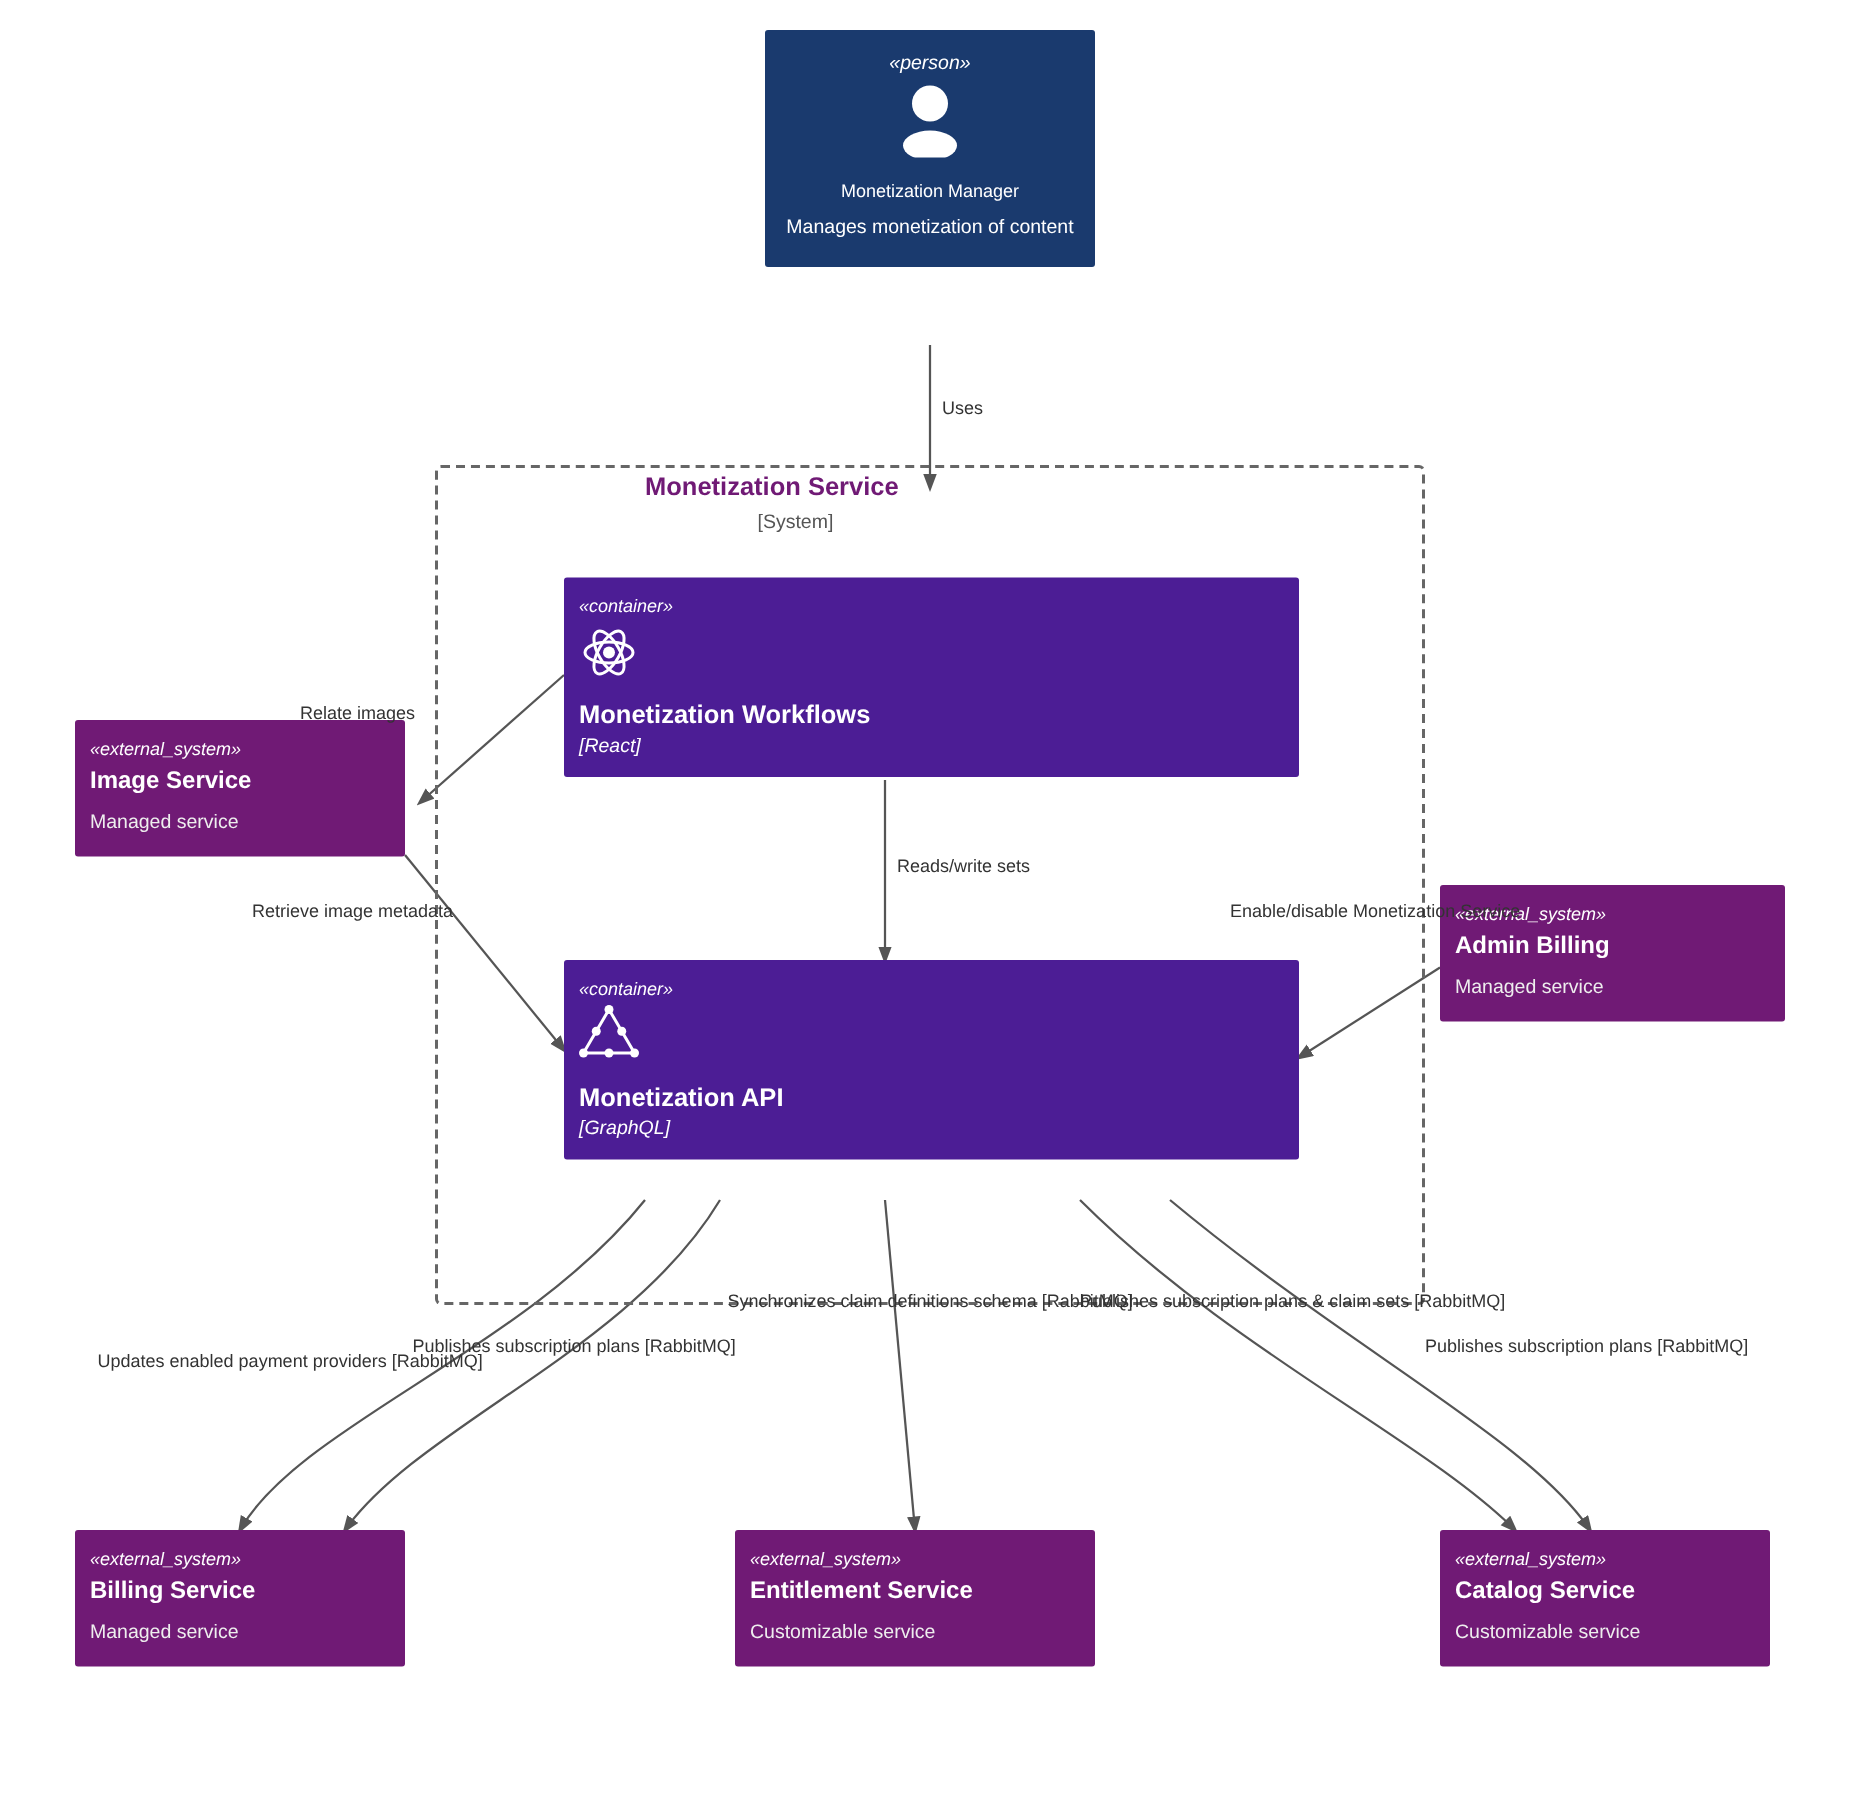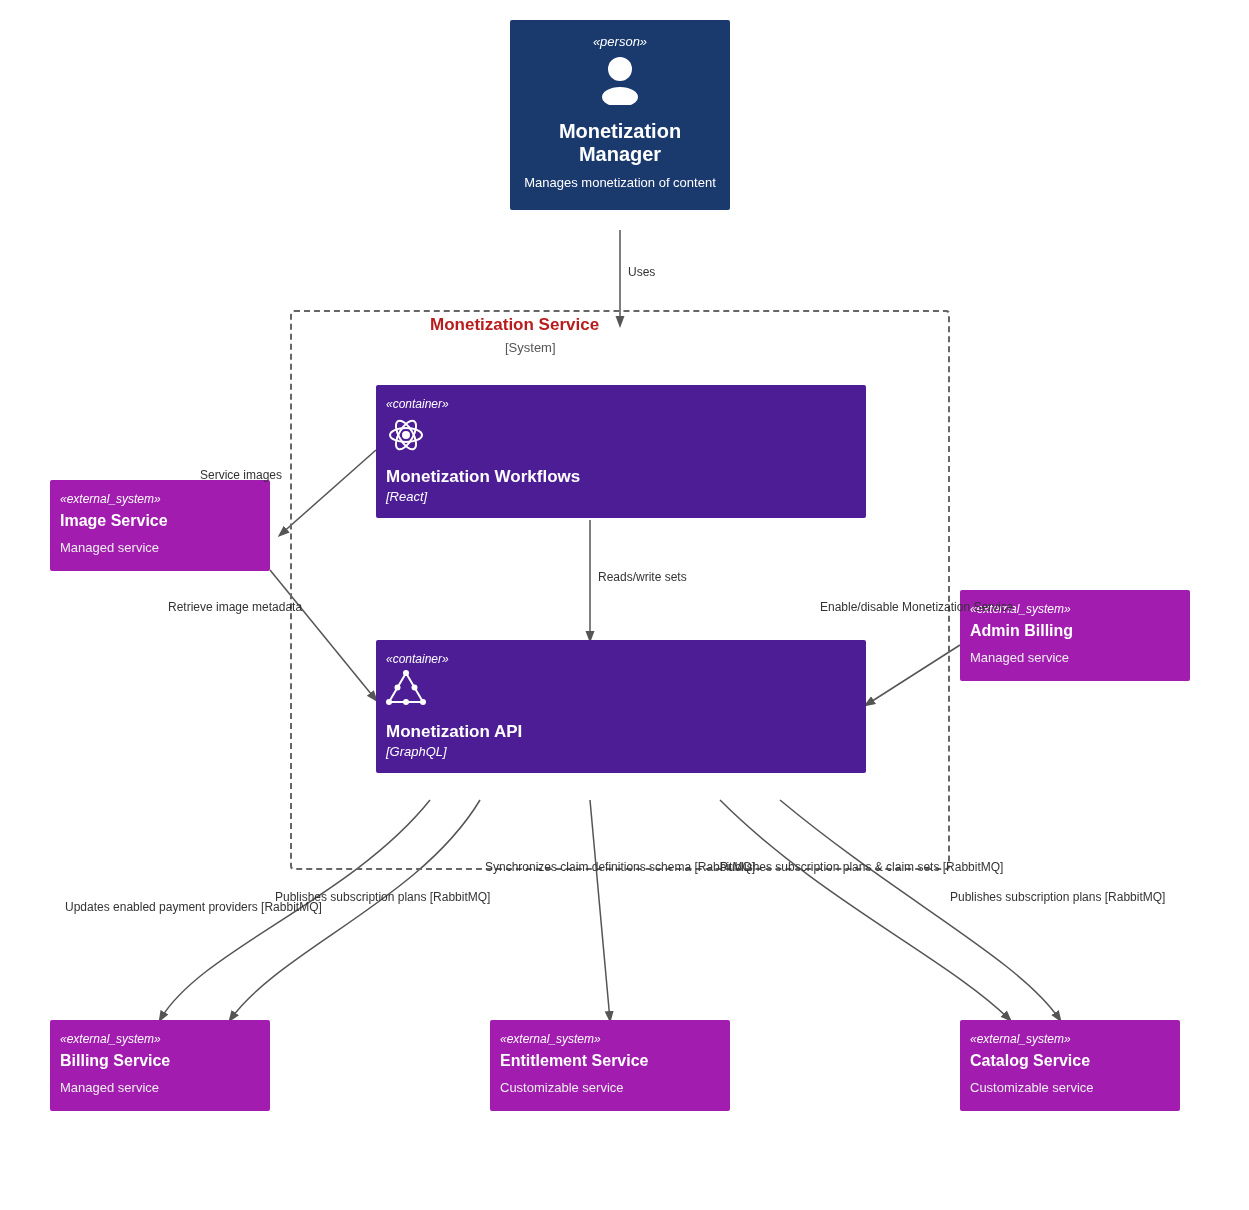--- a/index.html
+++ b/index.html
@@ -38,22 +38,22 @@
       font-style: italic;
       font-size: 13px;
       margin-bottom: 6px;
     }
     .box-person .person-icon {
       font-size: 36px;
       margin-bottom: 6px;
       display: block;
     }
     .box-person .title {
-      font-size: 20px;
-      font-weight: bold;
+      font-size: 12px;
+      font-weight: normal;
       margin-bottom: 8px;
     }
     .box-person .desc {
       font-size: 13px;
       line-height: 1.4;
     }
 
     
     .system-boundary {
       position: absolute;
@@ -63,21 +63,21 @@
       width: 660px;
       height: 560px;
       border-radius: 4px;
     }
     .system-boundary-label {
       position: absolute;
       top: 315px;
       left: 430px;
       font-size: 17px;
       font-weight: bold;
-      color: #b91c1c;
+      color: #701a75;
     }
     .system-boundary-sublabel {
       position: absolute;
       top: 340px;
       left: 505px;
       font-size: 13px;
       color: #555;
     }
 
     
@@ -102,21 +102,21 @@
       font-weight: bold;
       margin-bottom: 2px;
     }
     .box-container .tech {
       font-style: italic;
       font-size: 13px;
     }
 
     
     .box-external {
-      background: #a21caf;
+      background: #701a75;
       color: #fff;
       border-radius: 2px;
       padding: 12px 10px 16px;
     }
     .box-external .stereotype {
       font-style: italic;
       font-size: 12px;
       margin-bottom: 6px;
     }
     .box-external .title {
@@ -321,21 +321,21 @@
   </div>
 
   <div class="catalog-service-box">
     <div class="box-external">
       <div class="stereotype">«external_system»</div>
       <div class="title">Catalog Service</div>
       <div class="desc">Customizable service</div>
     </div>
   </div>
 
-  <div class="arrow-label" style="left:200px; top:468px;">Service images</div>
+  <div class="arrow-label" style="left:200px; top:468px;">Relate images</div>
   <div class="arrow-label" style="left:168px; top:600px;">Retrieve image metadata</div>
   <div class="arrow-label" style="left:598px; top:570px;">Reads/write sets</div>
   <div class="arrow-label" style="left:820px; top:600px;">Enable/disable
 Monetization Service</div>
   <div class="arrow-label" style="left:65px; top:900px;">Updates enabled payment
 providers
 [RabbitMQ]</div>
   <div class="arrow-label" style="left:275px; top:890px;">Publishes subscription
 plans
 [RabbitMQ]</div>

